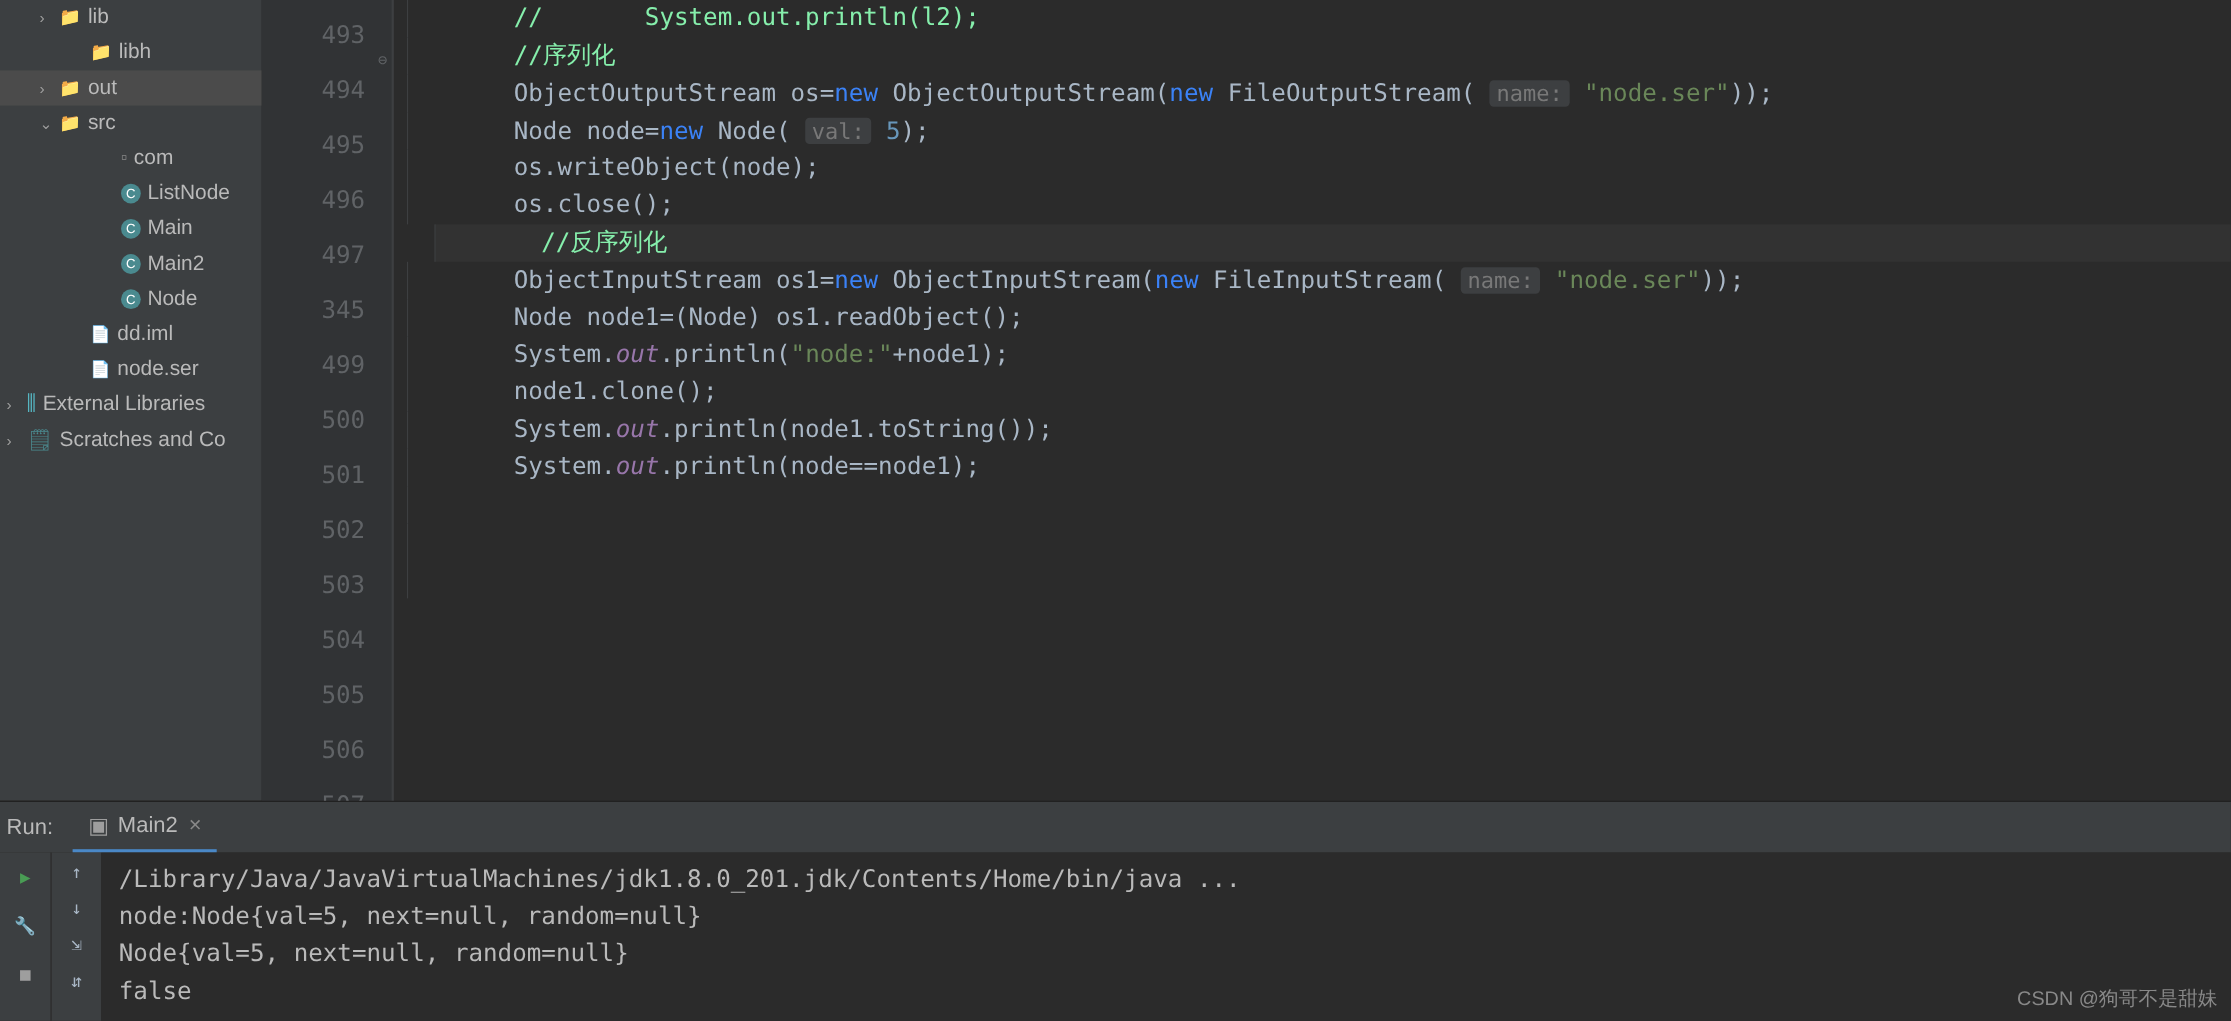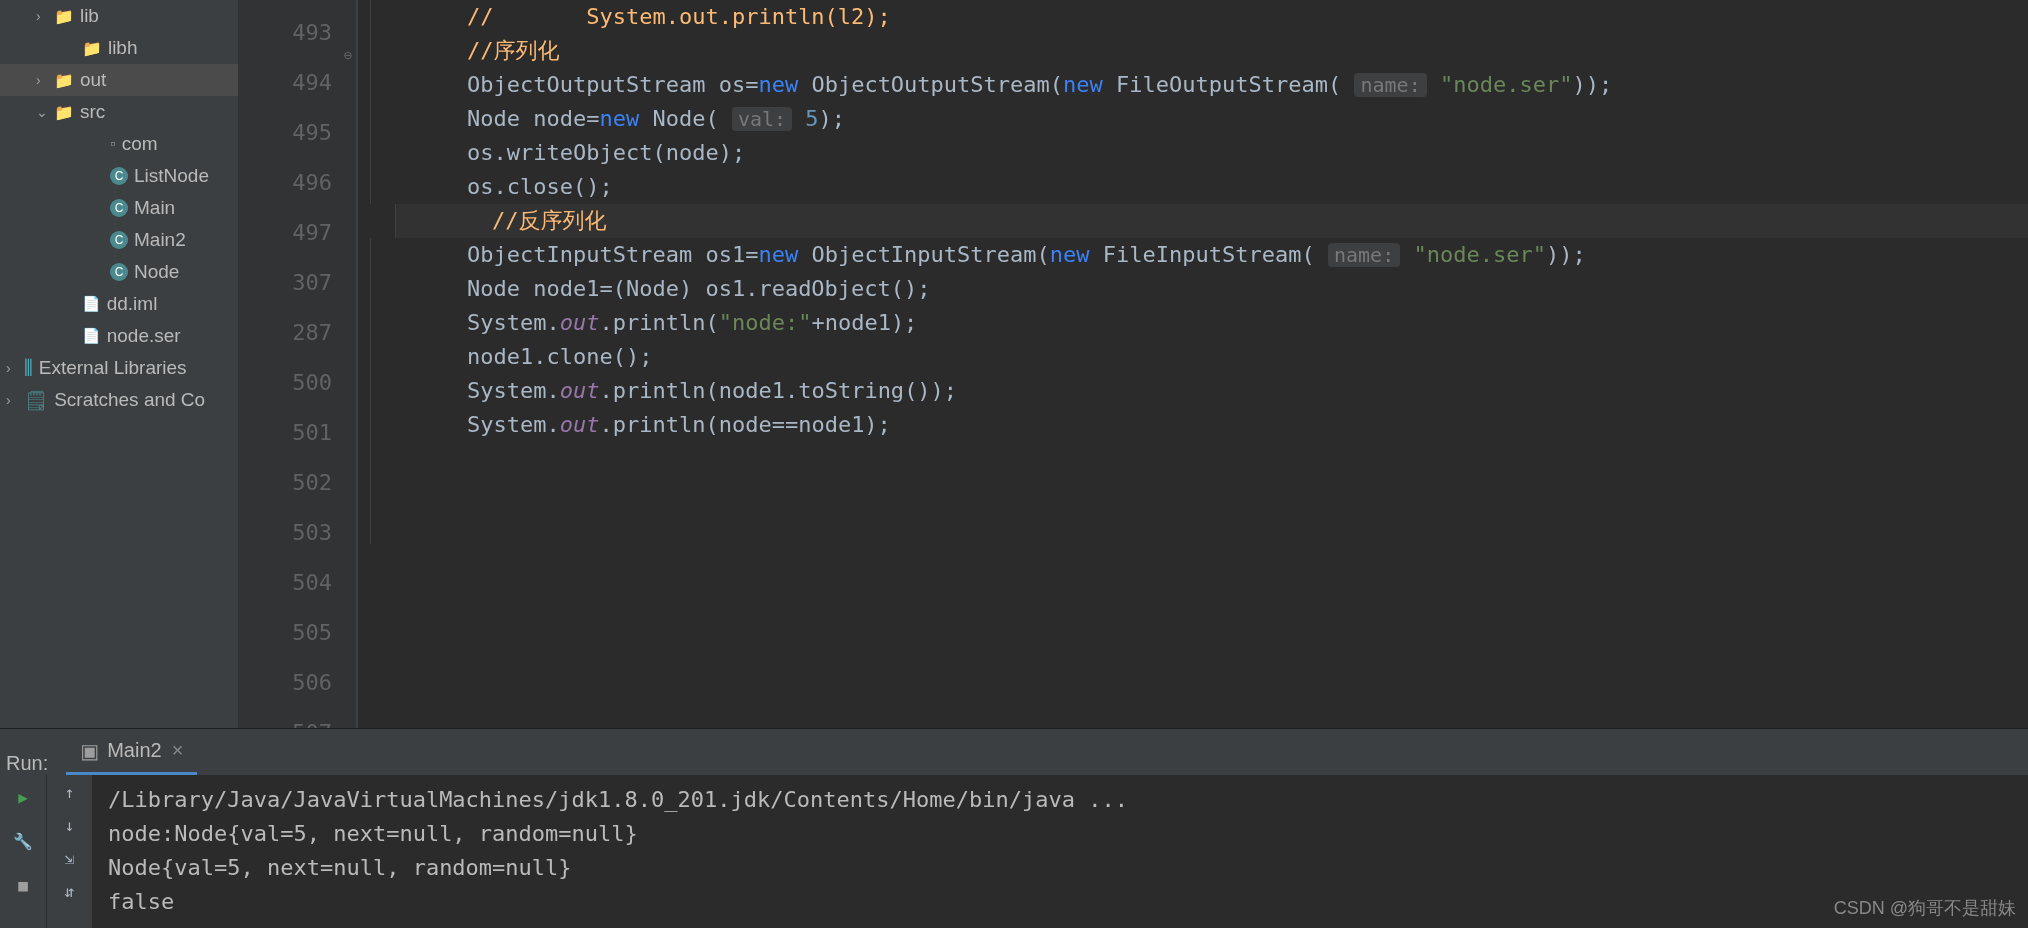--- a/index.html
+++ b/index.html
@@ -95,42 +95,42 @@
 .code-line.highlight { background: #323232; margin-left: 25px; }
 .indent-guide {
   display: inline-block;
   border-left: 1px solid #3d3f41;
   height: 34px;
   vertical-align: top;
 }
 .kw { color: #3b82f6; }
 .str { color: #6a8759; }
 .num { color: #6897bb; }
-.com { color: #fdba74; }
+.com { color: #86efac; }
 .field { color: #9876aa; font-style: italic; }
 .param-hint {
   background: #3d3f41;
   color: #787878;
   border-radius: 4px;
   padding: 0 6px;
   font-size: 20px;
 }
 .method { color: #a9b7c6; }
 .bottom-panel {
   height: 200px;
   background: #2b2b2b;
   display: flex;
   flex-direction: column;
   border-top: 1px solid #1e1e1e;
 }
 .run-tabs {
   height: 46px;
   background: #3c3f41;
   display: flex;
-  align-items: flex-end;
+  align-items: center;
   font-family: -apple-system, sans-serif;
   font-size: 20px;
   color: #bababa;
   padding-left: 6px;
 }
 .run-label { margin-right: 18px; }
 .run-tab {
   display: flex;
   align-items: center;
   padding: 0 14px;
@@ -261,22 +261,22 @@
       </div>
     </div>
   <div class="editor">
     <div class="gutter" id="gutter">
       <span class="collapse-mark">⊖</span>
     <div class="ln">493</div>
         <div class="ln">494</div>
         <div class="ln">495</div>
         <div class="ln">496</div>
         <div class="ln">497</div>
-        <div class="ln">307</div>
-        <div class="ln">287</div>
+        <div class="ln">345</div>
+        <div class="ln">499</div>
         <div class="ln">500</div>
         <div class="ln">501</div>
         <div class="ln">502</div>
         <div class="ln">503</div>
         <div class="ln">504</div>
         <div class="ln">505</div>
         <div class="ln">506</div>
         <div class="ln">507</div>
         <div class="ln">832</div>
       </div>

